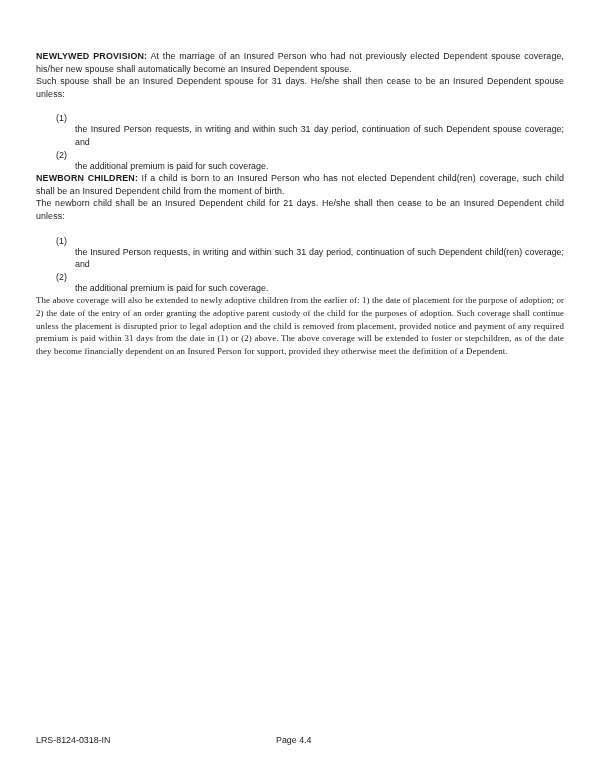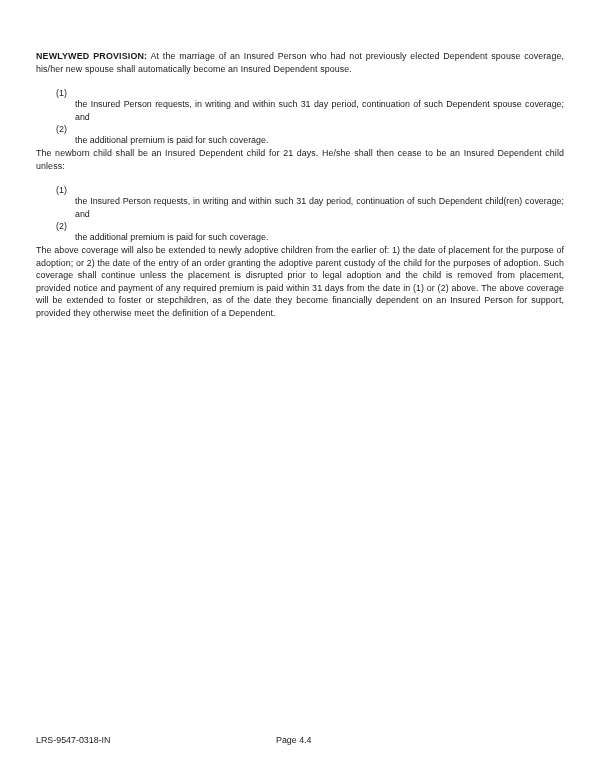--- a/index.html
+++ b/index.html
@@ -35,20 +35,21 @@
     margin: 0;
     font-size: 8.9px;
     line-height: 12.6px;
     text-align: justify;
     text-justify: inter-word;
     color: #1a1a1a;
     letter-spacing: 0.01em;
   }
   p.para:last-child {
     text-align: justify;
+    font-family: Liberation Serif, serif;
   }
   .gap-para {
     margin-top: 12.6px;
   }
   .heading-run {
     font-weight: bold;
     letter-spacing: 0.02em;
   }
   .list-block {
     margin: 0;
@@ -103,48 +104,50 @@
 </style>
 </head>
 <body>
 
 <div class="page">
 
   <div class="content">
 
     <p class="para"><span class="heading-run">NEWLYWED PROVISION:</span><span> At the marriage of an Insured Person who had not previously elected Dependent spouse coverage, his/her new spouse shall automatically become an Insured Dependent spouse.</span></p>
 
+    <p class="para gap-para">Such spouse shall be an Insured Dependent spouse for 31 days.  He/she shall then cease to be an Insured Dependent spouse unless:</p>
 
     <ul class="list-block">
       <li>
         <span class="list-marker">(1)</span>
         <span class="list-text">the Insured Person requests, in writing and within such 31 day period, continuation of such Dependent spouse coverage; and</span>
       </li>
       <li>
         <span class="list-marker">(2)</span>
         <span class="list-text">the additional premium is paid for such coverage.</span>
       </li>
     </ul>
 
+    <p class="para after-list"><span class="heading-run">NEWBORN CHILDREN:</span><span>  If a child is born to an Insured Person who has not elected Dependent child(ren) coverage, such child shall be an Insured Dependent child from the moment of birth.</span></p>
 
     <p class="para gap-para">The newborn child shall be an Insured Dependent child for 21 days. He/she shall then cease to be an Insured Dependent child unless:</p>
 
     <ul class="list-block">
       <li>
         <span class="list-marker">(1)</span>
         <span class="list-text">the Insured Person requests, in writing and within such 31 day period, continuation of such Dependent child(ren) coverage; and</span>
       </li>
       <li>
         <span class="list-marker">(2)</span>
         <span class="list-text">the additional premium is paid for such coverage.</span>
       </li>
     </ul>
 
     <p class="para after-list">The above coverage will also be extended to newly adoptive children from the earlier of:  1) the date of placement for the purpose of adoption; or 2) the date of the entry of an order granting the adoptive parent custody of the child for the purposes of adoption.  Such coverage shall continue unless the placement is disrupted prior to legal adoption and the child is removed from placement, provided notice and payment of any required premium is paid within 31 days from the date in (1) or (2) above.  The above coverage will be extended to foster or stepchildren, as of the date they become financially dependent on an Insured Person for support, provided they otherwise meet the definition of a Dependent.</p>
 
   </div>
 
   <div class="footer">
-    <span class="footer-left">LRS-9547-0318-IN</span>
+    <span class="footer-left">LRS-8124-0318-IN</span>
     <span class="footer-center">Page 4.4</span>
   </div>
 
 </div>
 
 </body></html>

